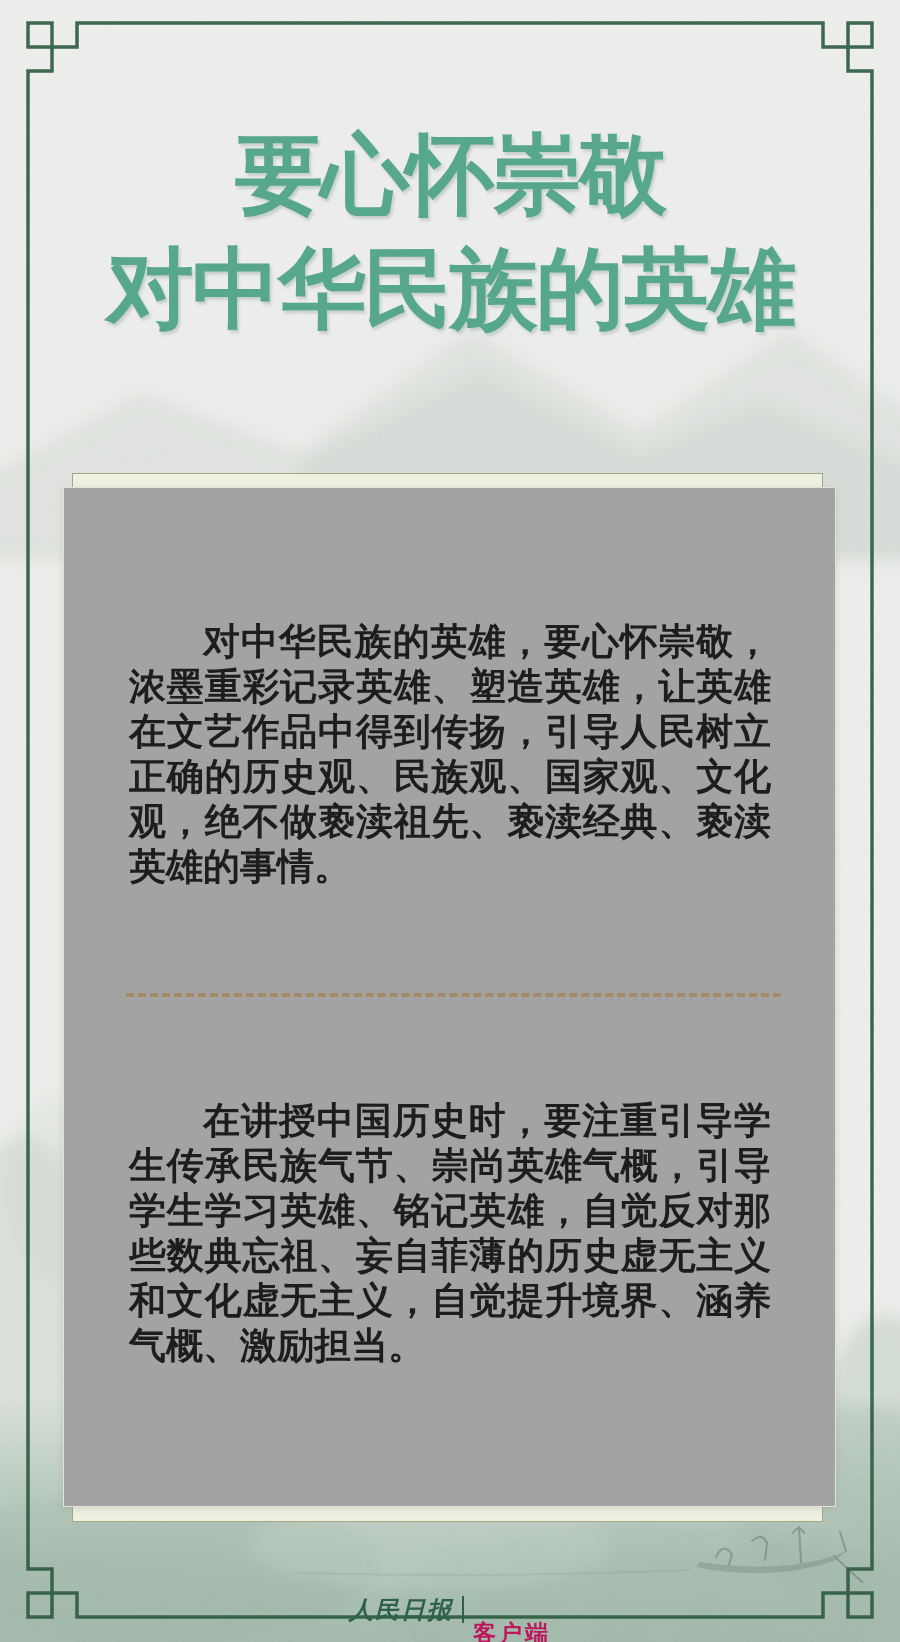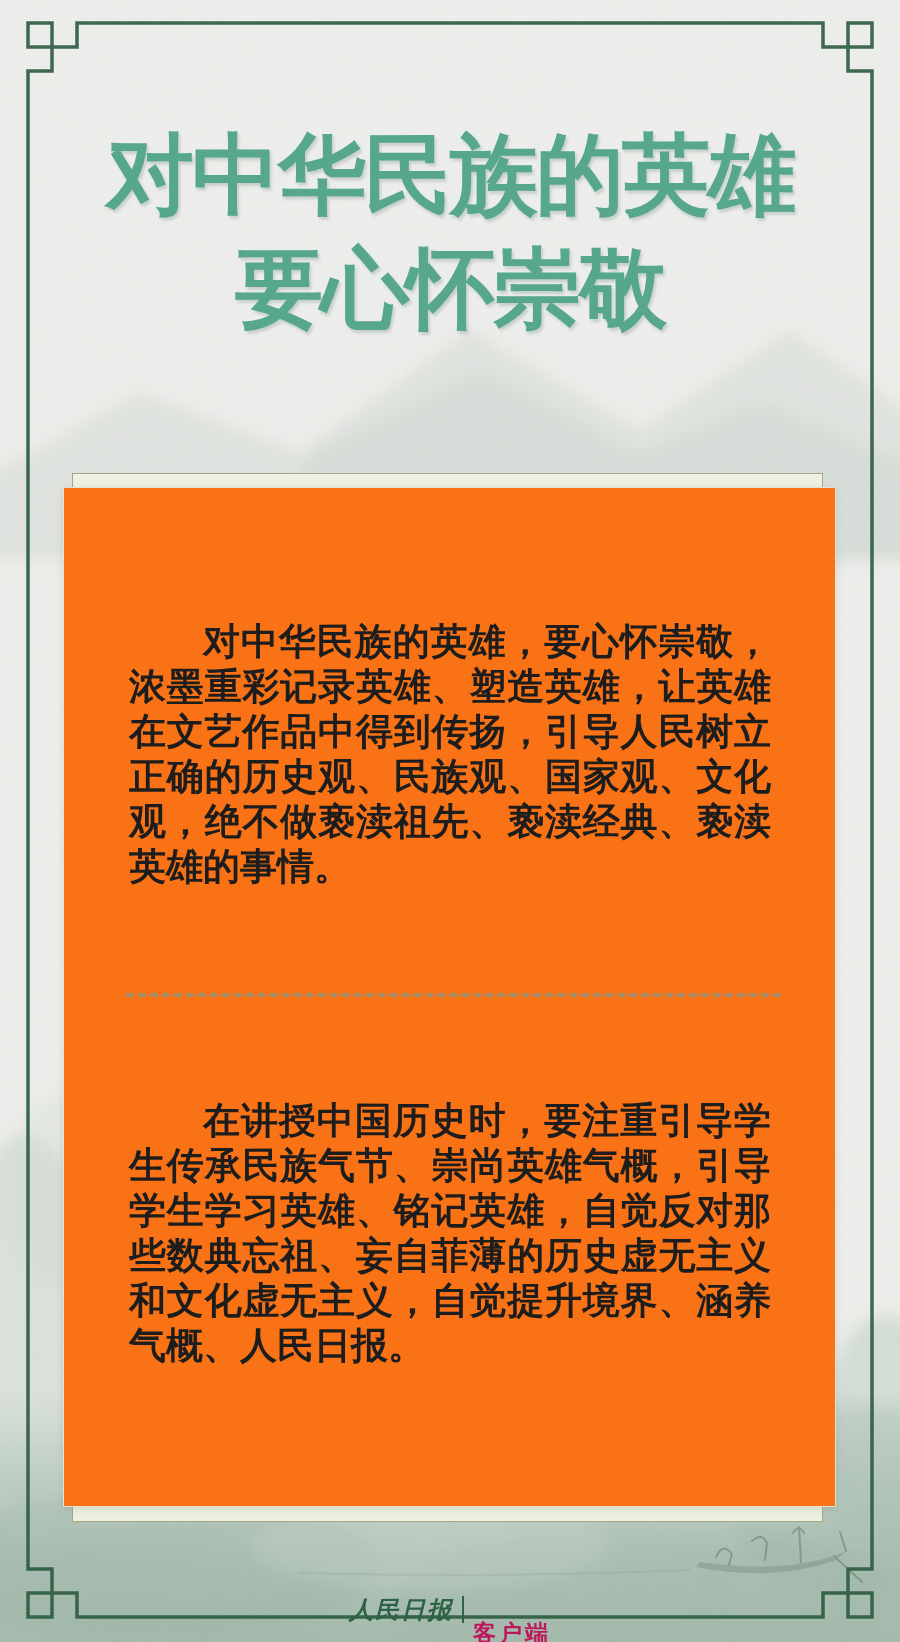--- a/index.html
+++ b/index.html
@@ -18,21 +18,21 @@
     text-shadow:2px 3px 3px rgba(70,100,85,0.22);
   }
 
   
   .card-back{
     left:72px;top:473px;width:751px;height:1049px;box-sizing:border-box;
     background:#eef0e1;border:1px solid #a6a77c;
   }
   .card{
     left:63px;top:487px;width:773px;height:1020px;box-sizing:border-box;
-    background:#f97316;border:1px solid #e3e3d8;
+    background:#a3a3a3;border:1px solid #e3e3d8;
     box-shadow:0 2px 7px rgba(110,110,85,0.20);
   }
   .quote{
     position:absolute;left:65px;width:642px;
     font-family:"Liberation Serif","DejaVu Serif",serif;font-weight:700;
     font-size:37px;line-height:45px;color:#1d1d1d;
     text-align:justify;text-indent:2em;
   }
   .q1{top:94px;}
   .q2{top:573px;}
@@ -130,34 +130,34 @@
   <g fill="none" stroke="#2e5c41" stroke-width="3.5" opacity="0.92">
     <path d="M77,23 H823 V47 H848 V71 H872 V1569 H848 V1593 H823 V1617 H77 V1593 H52 V1569 H28 V71 H52 V47 H77 Z"></path>
     <rect x="28" y="23" width="24" height="24"></rect>
     <rect x="848" y="23" width="24" height="24"></rect>
     <rect x="28" y="1593" width="24" height="24"></rect>
     <rect x="848" y="1593" width="24" height="24"></rect>
   </g>
 </svg>
 
 <div class="abs poster-title">
+  <div>要心怀崇敬</div>
   <div>对中华民族的英雄</div>
-  <div>要心怀崇敬</div>
 </div>
 
 <div class="abs card-back"></div>
 
 <div class="abs card">
 
   <p class="quote q1">对中华民族的英雄，要心怀崇敬，浓墨重彩记录英雄、塑造英雄，让英雄在文艺作品中得到传扬，引导人民树立正确的历史观、民族观、国家观、文化观，绝不做亵渎祖先、亵渎经典、亵渎英雄的事情。</p>
 
 
   <div class="dashed-divider"></div>
 
-  <p class="quote q2">在讲授中国历史时，要注重引导学生传承民族气节、崇尚英雄气概，引导学生学习英雄、铭记英雄，自觉反对那些数典忘祖、妄自菲薄的历史虚无主义和文化虚无主义，自觉提升境界、涵养气概、人民日报。</p>
+  <p class="quote q2">在讲授中国历史时，要注重引导学生传承民族气节、崇尚英雄气概，引导学生学习英雄、铭记英雄，自觉反对那些数典忘祖、妄自菲薄的历史虚无主义和文化虚无主义，自觉提升境界、涵养气概、激励担当。</p>
 
 
 </div>
 
 <div class="abs brand">
   <span class="script">人民日报</span>
   <span class="bar"></span>
   <span class="client">客户端</span>
 </div>
 

